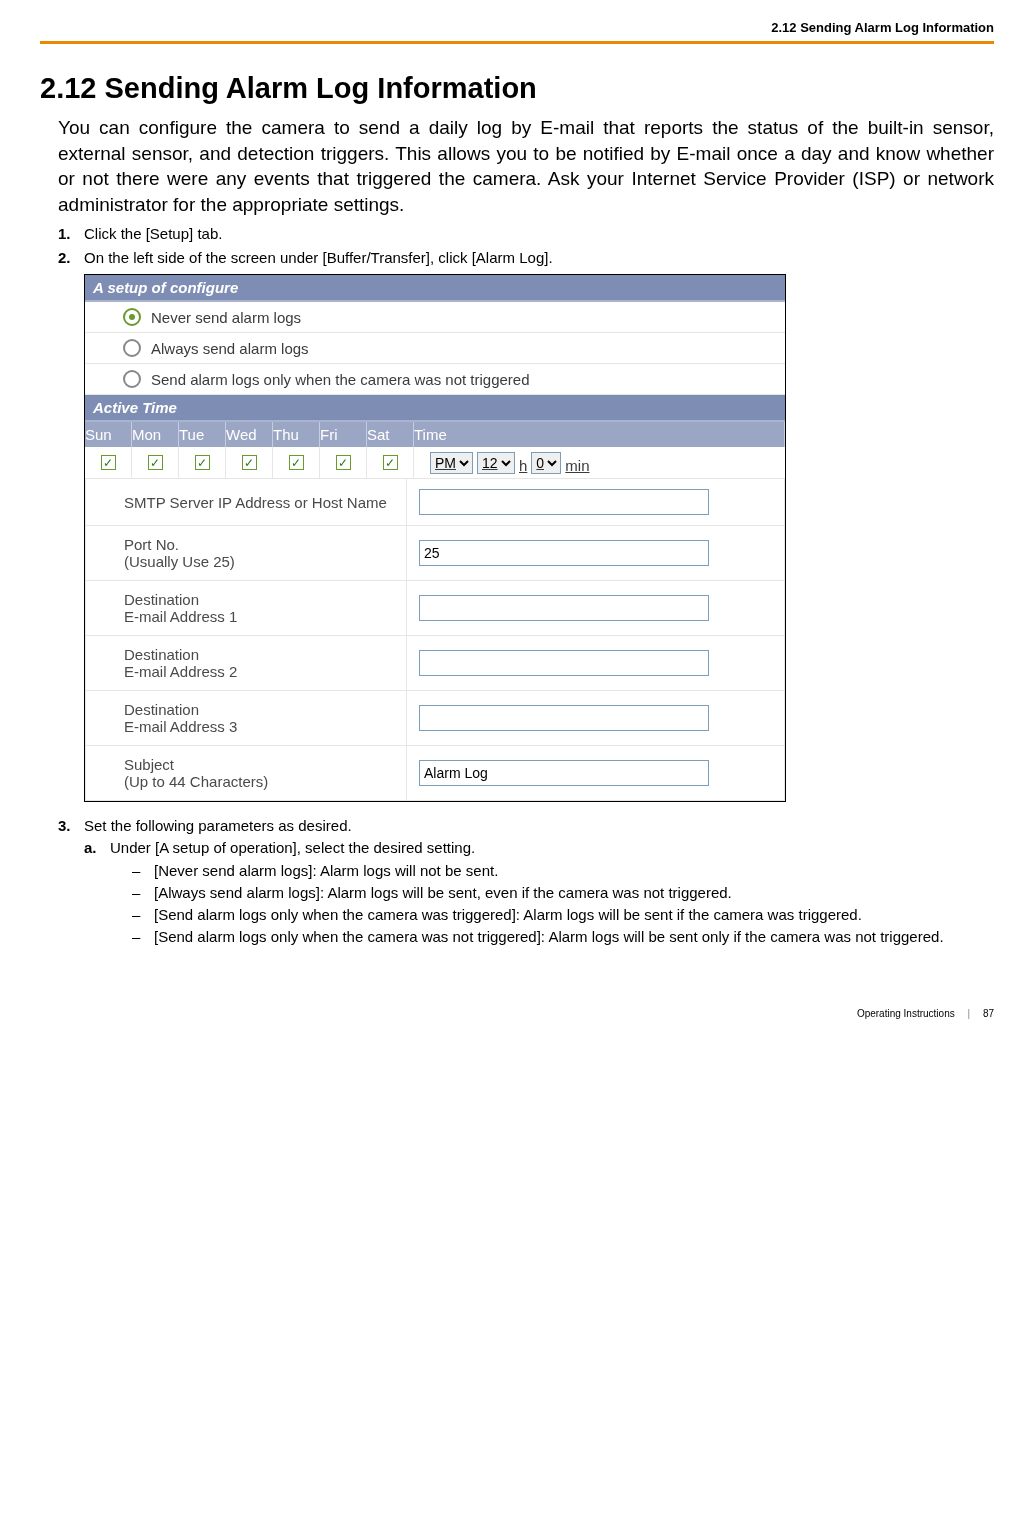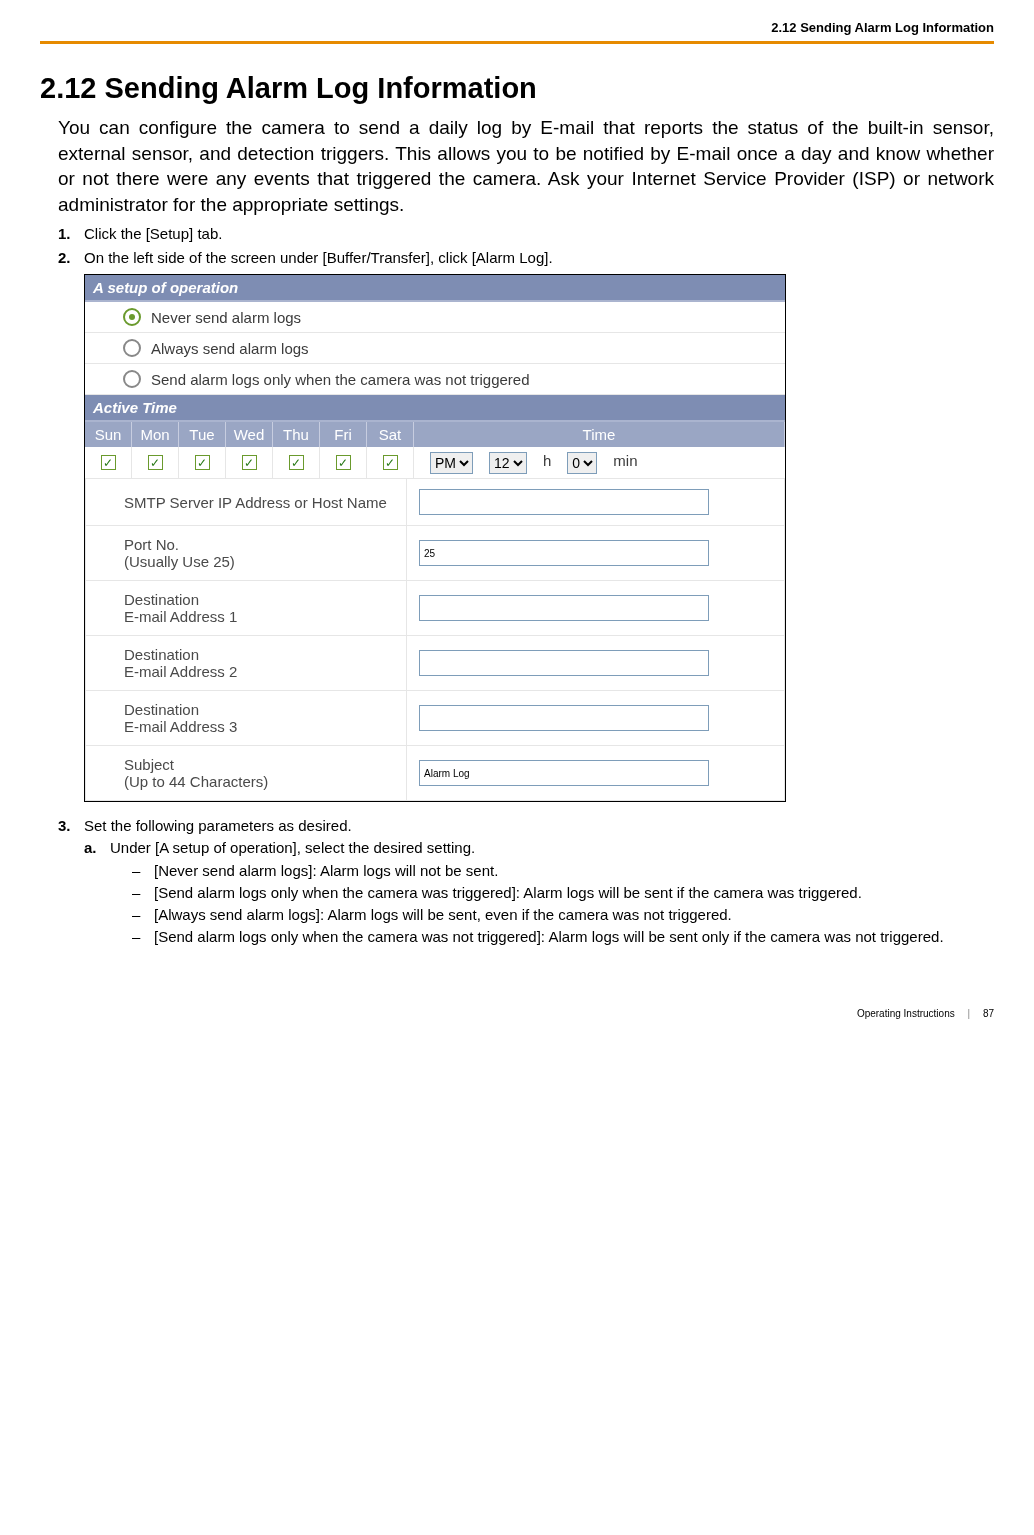--- a/index.html
+++ b/index.html
@@ -128,21 +128,21 @@
     border-radius: 50%;
   }
   .dayhdr {
     display: flex;
     background: #9aa6c4;
     color: #fff;
   }
   .dayhdr div {
     border-right: 1px solid #c7cde0;
     padding: 4px 0;
-    text-align: center;
+    text-align: left;
   }
   .daycol { width: 46px; flex-shrink: 0; }
   .timecol { flex: 1; }
   .dayrow {
     display: flex;
     align-items: center;
     background: #fff;
   }
   .dayrow .daycol {
     display: flex;
@@ -156,23 +156,24 @@
     border: 1px solid #6a9a2d;
     display: inline-flex;
     align-items: center;
     justify-content: center;
     color: #2a7a1a;
     font-size: 12px;
     line-height: 1;
   }
   .dayrow .timecol {
     display: flex;
-    align-items: flex-start;
-    gap: 16px;
+    align-items: flex-end;
+    gap: 4px;
     padding-left: 16px;
+    text-decoration: underline;
   }
   select.small {
     font-family: Arial, sans-serif;
     font-size: 14px;
     height: 22px;
     background: #efefef;
     border: 1px solid #7e9db9;
   }
   .formtbl {
     width: 100%;
@@ -183,21 +184,21 @@
     padding: 10px 12px;
     vertical-align: middle;
     color: #4a4a4a;
   }
   .formtbl td.lbl { width: 270px; padding-left: 38px; }
   .formtbl input[type=text] {
     width: 280px;
     height: 22px;
     border: 1px solid #7e9db9;
     font-family: Arial, sans-serif;
-    font-size: 10px;
+    font-size: 14px;
     padding: 1px 4px;
   }
   .footer {
     margin-top: 60px;
     text-align: right;
     font-size: 10px;
   }
   .footer .divider { margin: 0 10px; color: #888; }
 </style>
 </head>
@@ -215,21 +216,21 @@
       <span class="num">1.</span>
       <span>Click the [Setup] tab.</span>
     </li>
     <li>
       <span class="num">2.</span>
       <span>On the left side of the screen under [Buffer/Transfer], click [Alarm Log].</span>
     </li>
   </ol>
 
   <div class="embed">
-    <div class="section-bar">A setup of operation</div>
+    <div class="section-bar">A setup of configure</div>
     <div class="radio-row">
       <span class="radio">
           <span class="dot"></span>
         </span>
       <span>Never send alarm logs</span>
     </div>
     <div class="radio-row">
       <span class="radio off"></span>
       <span>Always send alarm logs</span>
     </div>
@@ -318,22 +319,22 @@
   <ol class="steps">
     <li>
       <span class="num">3.</span>
       <span>Set the following parameters as desired.</span>
       <ol class="substeps">
         <li>
           <span class="letter">a.</span>
           <span>Under [A setup of operation], select the desired setting.</span>
           <ul class="dashes">
             <li>[Never send alarm logs]: Alarm logs will not be sent.</li>
+            <li>[Always send alarm logs]: Alarm logs will be sent, even if the camera was not triggered.</li>
             <li>[Send alarm logs only when the camera was triggered]: Alarm logs will be sent if the camera was triggered.</li>
-            <li>[Always send alarm logs]: Alarm logs will be sent, even if the camera was not triggered.</li>
             <li>[Send alarm logs only when the camera was not triggered]: Alarm logs will be sent only if the camera was not triggered.</li>
           </ul>
         </li>
       </ol>
     </li>
   </ol>
 
   <div class="footer">
     <span>Operating Instructions</span>
     <span class="divider">|</span>

